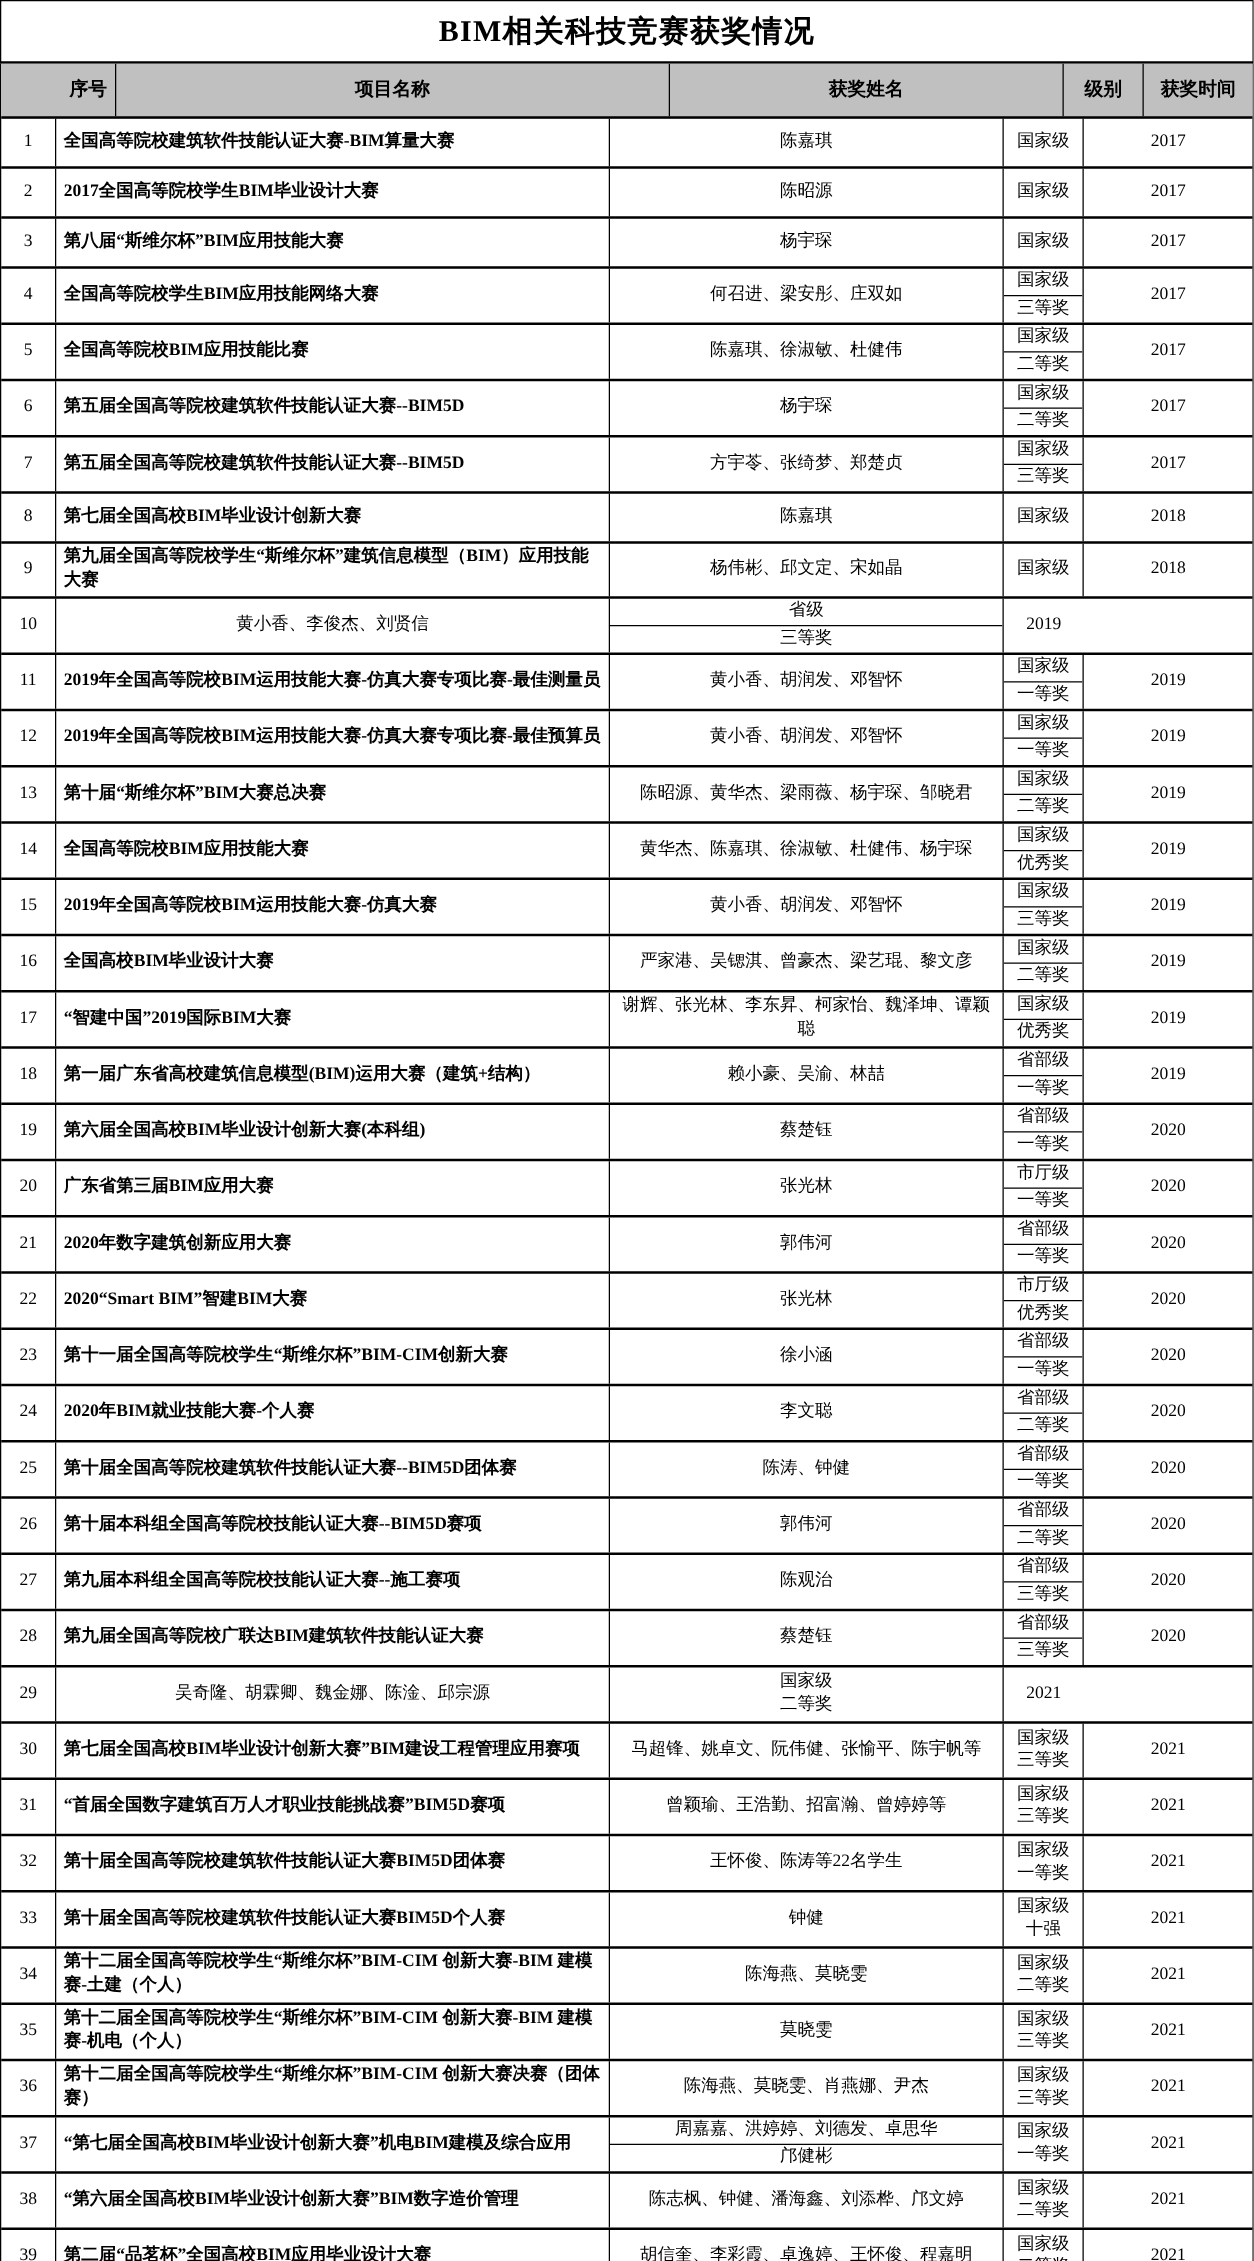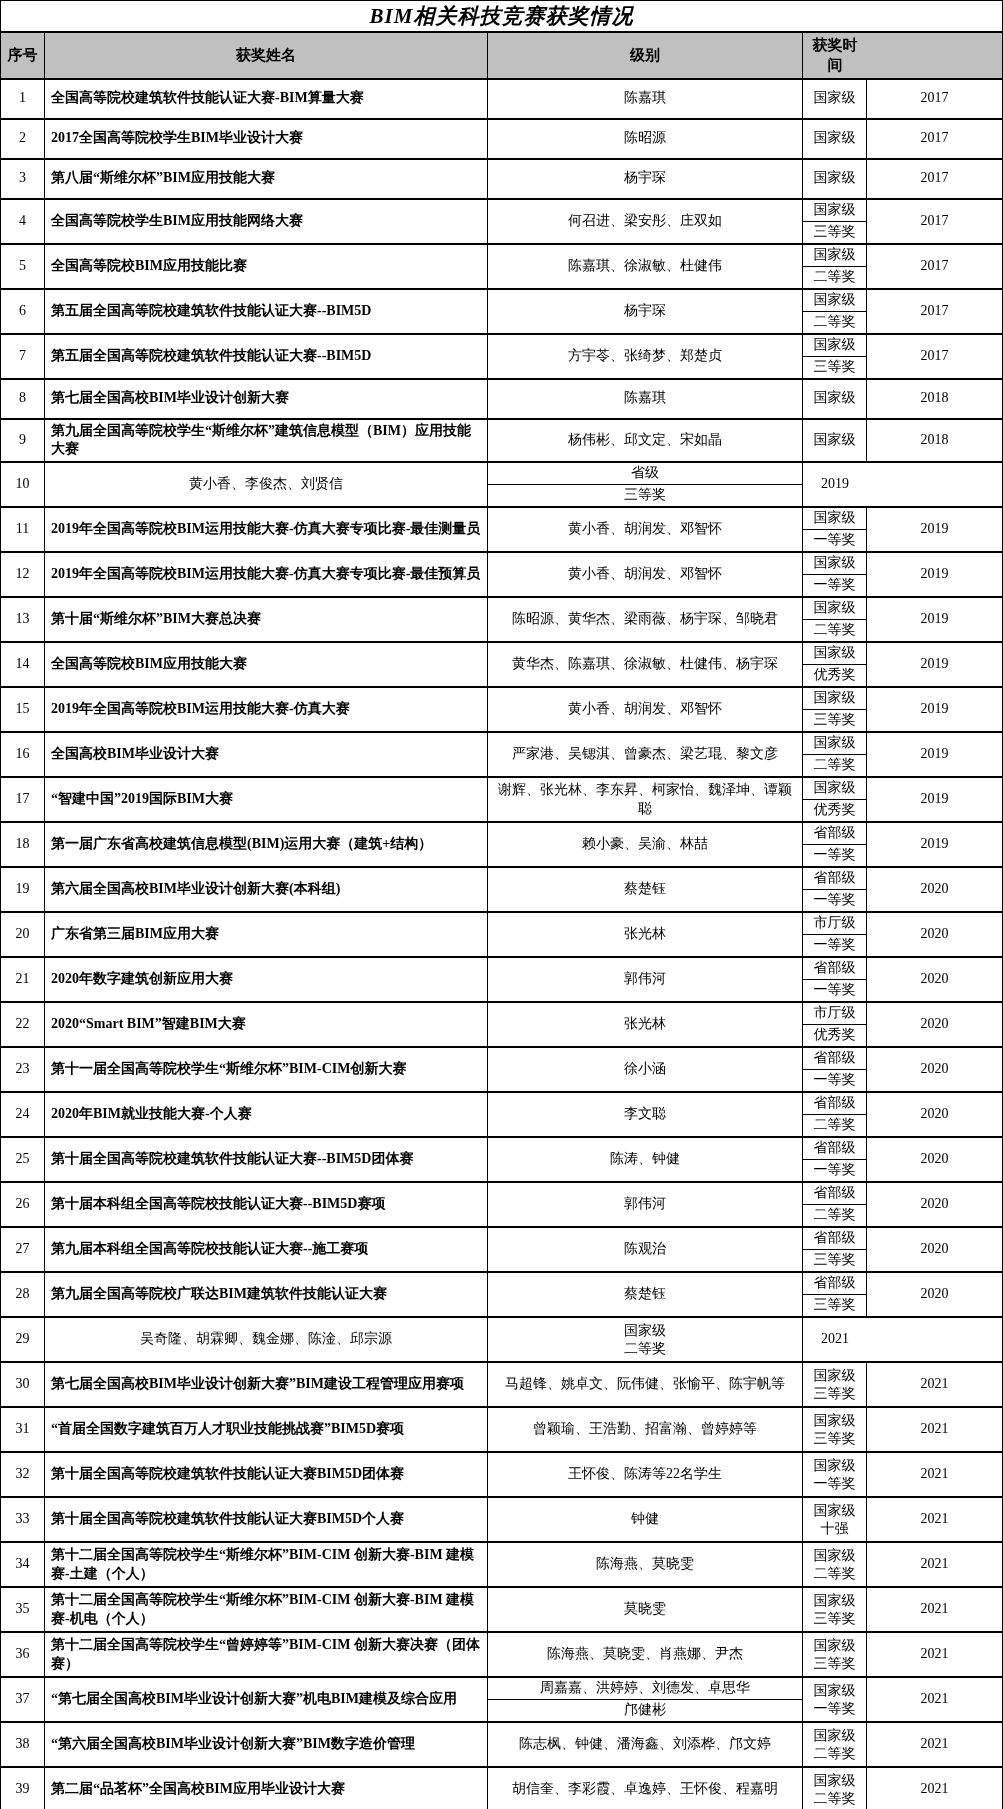--- a/index.html
+++ b/index.html
@@ -1,22 +1,22 @@
 <!DOCTYPE html>
 <html><head>
 <meta charset="utf-8">
 <style>
   html,body{margin:0;padding:0;background:#ffffff;}
   body{font-family:"Liberation Serif","DejaVu Serif",serif;color:#000;}
   .sheet{width:1003px;box-sizing:border-box;background:#fff;}
   .title-row{
     box-sizing:border-box;
     border:1px solid #000;border-bottom:2px solid #000;
-    height:33px;display:flex;align-items:center;justify-content:center;
-    font-size:21px;font-weight:bold;letter-spacing:1px;font-style:italic;
+    height:51px;display:flex;align-items:center;justify-content:center;
+    font-size:24px;font-weight:bold;letter-spacing:1px;
   }
   .grid{box-sizing:border-box;border-left:1px solid #000;border-right:1px solid #000;}
   .row{
     display:grid;
     grid-template-columns:44px 443px 315px 64px 1fr;
     border-bottom:2px solid #000;
     box-sizing:border-box;
   }
   .row.h1{min-height:40px;}
   .row.h2{min-height:45px;}
@@ -39,22 +39,23 @@
   .stack .sub.divided{border-bottom:1px solid #000;}
   .twoline{display:flex;flex-direction:column;align-items:center;justify-content:center;}
   .twoline .ln{line-height:1.3;}
 </style>
 </head>
 <body>
 
 <div class="sheet">
   <div class="title-row">BIM相关科技竞赛获奖情况</div>
   <div class="grid">
-    <div class="row header" style="background: rgb(192, 192, 192);">
+    <div class="row header" style="background: rgb(192, 192, 192); padding-left: 48px;">
       <div class="cell">序号</div>
+      <div class="cell">项目名称</div>
       <div class="cell">获奖姓名</div>
       <div class="cell">级别</div>
       <div class="cell">获奖时间</div>
     </div>
     <div>
         <div class="row h1">
           <div class="cell no">1</div>
           <div class="cell project">全国高等院校建筑软件技能认证大赛-BIM算量大赛</div>
           <div class="cell winners">陈嘉琪</div>
           <div class="cell level">国家级</div>
@@ -395,21 +396,21 @@
           <div class="cell level">
             <div class="twoline">
               <div class="ln">国家级</div>
               <div class="ln">三等奖</div>
             </div>
           </div>
           <div class="cell year">2021</div>
         </div>
         <div class="row h2">
           <div class="cell no">36</div>
-          <div class="cell project">第十二届全国高等院校学生“曾婷婷等”BIM-CIM 创新大赛决赛（团体赛）</div>
+          <div class="cell project">第十二届全国高等院校学生“斯维尔杯”BIM-CIM 创新大赛决赛（团体赛）</div>
           <div class="cell winners">陈海燕、莫晓雯、肖燕娜、尹杰</div>
           <div class="cell level">
             <div class="twoline">
               <div class="ln">国家级</div>
               <div class="ln">三等奖</div>
             </div>
           </div>
           <div class="cell year">2021</div>
         </div>
         <div class="row h2">

